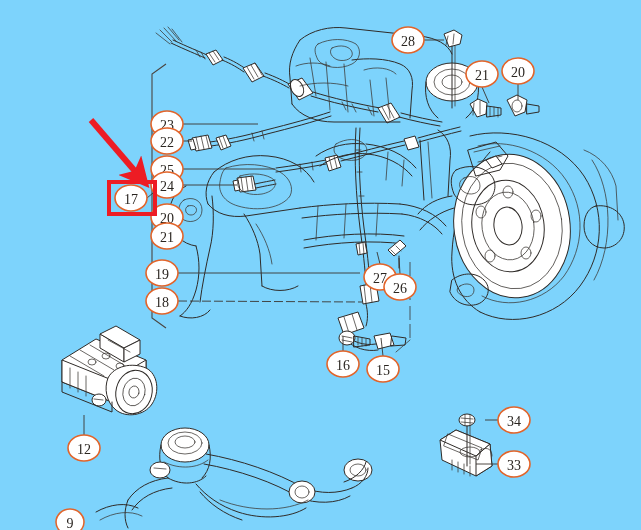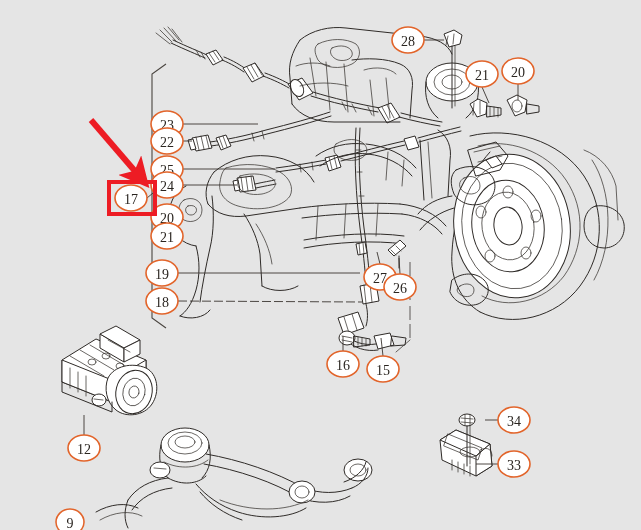--- a/index.html
+++ b/index.html
@@ -1,18 +1,18 @@
 <!DOCTYPE html>
 <html><head>
 <meta charset="utf-8">
 <style>
   html,body{margin:0;padding:0;background:#ffffff;}
   body{width:641px;height:530px;overflow:hidden;
        font-family:"Liberation Serif",serif;}
-  #stage{position:relative;width:641px;height:530px;background:#e5e5e5;}
+  #stage{position:relative;width:641px;height:530px;background:#7dd3fc;}
   #stage svg.layer{position:absolute;left:0;top:0;width:641px;height:530px;}
   .callout-num{font-family:"Liberation Serif",serif;font-size:14px;fill:#2a2520;
                text-anchor:middle;dominant-baseline:central;font-weight:400;}
   .co-ring{fill:#ffffff;stroke:#E2642A;stroke-width:1.6;}
   .lead{stroke:#3a3430;stroke-width:0.9;fill:none;}
   .lead-dash{stroke:#3a3430;stroke-width:0.9;fill:none;stroke-dasharray:9 3;}
   .spine{stroke:#4a4540;stroke-width:1.1;fill:none;}
   .ln{fill:none;stroke:#2f2b28;stroke-width:1;stroke-linejoin:round;stroke-linecap:round;}
   .ln-t{fill:none;stroke:#3a3632;stroke-width:0.75;stroke-linejoin:round;stroke-linecap:round;}
   .ln-w{fill:#ffffff;stroke:#2f2b28;stroke-width:1;stroke-linejoin:round;}

